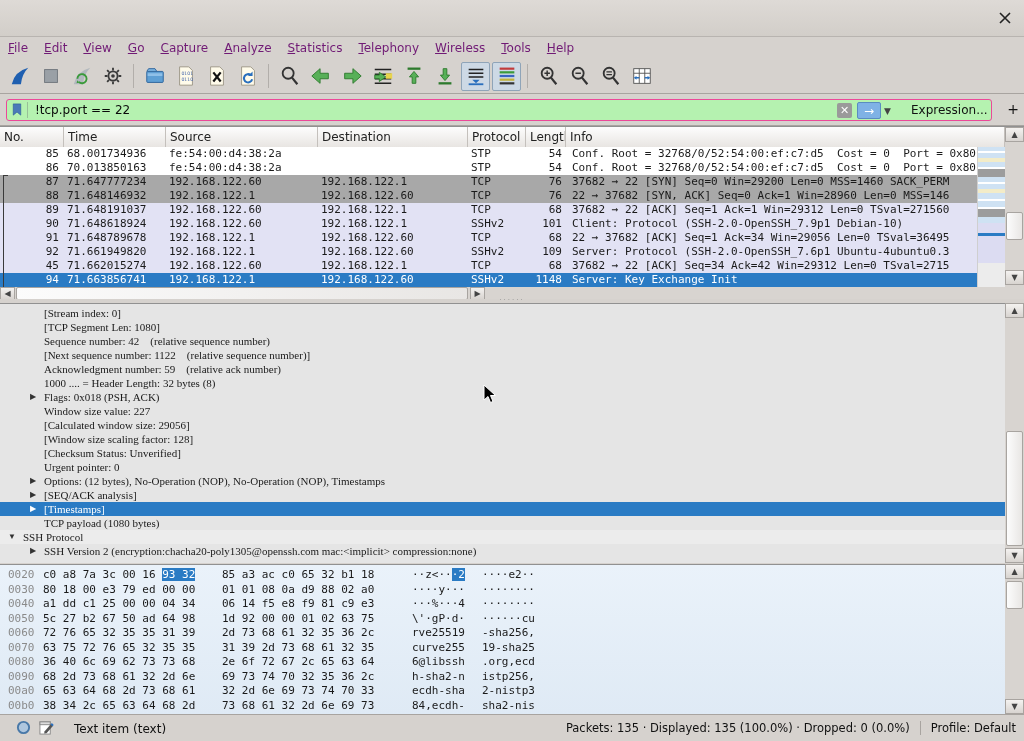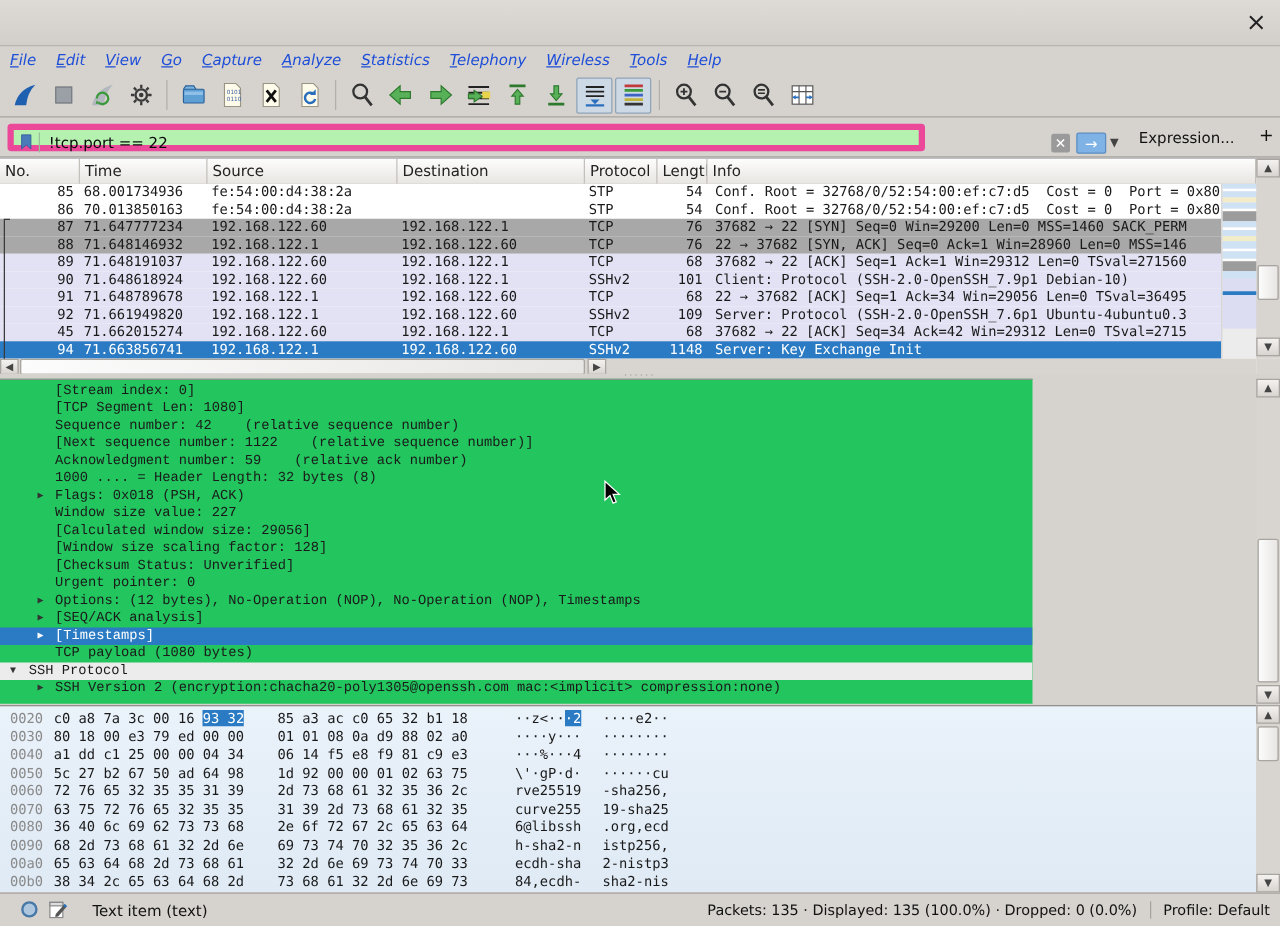--- a/index.html
+++ b/index.html
@@ -6,34 +6,34 @@
   #win{position:relative;width:1024px;height:741px;background:#d6d2ce;overflow:hidden;
        font-family:"DejaVu Sans","Liberation Sans",sans-serif;font-size:12px;color:#1a1a1a;}
   
   #titlebar{position:absolute;left:0;top:0;width:1024px;height:36px;
     background:linear-gradient(#dedad6,#d2cec9);border-bottom:1px solid #b8b4b0;}
   #title{position:absolute;left:0;right:0;top:9px;text-align:center;font-size:13px;color:#111;}
   #closebtn{position:absolute;right:10px;top:9px;width:18px;height:18px;cursor:default;}
   #closebtn svg{display:block;}
   
   #menubar{position:absolute;left:0;top:37px;width:1024px;height:22px;display:flex;align-items:center;}
-  .mitem{padding:3px 8px;font-size:12px;color:#1d4ed8;font-style:italic;}
+  .mitem{padding:3px 8px;font-size:12px;color:#701a75;}
   .mitem u{text-decoration:underline;}
   
   #toolbar{position:absolute;left:0;top:59px;width:1024px;height:35px;display:flex;align-items:center;
     padding-left:4px;box-sizing:border-box;border-bottom:1px solid #a8a4a0;}
   .tbtn{width:29px;height:29px;display:flex;align-items:center;justify-content:center;
     background:transparent;border:1px solid transparent;margin:0 1px;box-sizing:border-box;}
   .tbtn svg{width:22px;height:22px;display:block;}
   .tbtn.pressed{background:#cdd9e5;border:1px solid #8fa4b8;border-radius:2px;}
   .tsep{width:1px;height:24px;background:#b2aeaa;margin:0 5px;}
   
   #filterbar{position:absolute;left:0;top:95px;width:1024px;height:30px;border-bottom:1px solid #a8a4a0;}
-  #filterbox{position:absolute;left:6px;top:4px;width:734px;height:22px;background:var(--filter-green,#b5f2b0);
-    border:5px solid #ec4899;border-radius:3px;box-sizing:border-box;}
+  #filterbox{position:absolute;left:6px;top:4px;width:986px;height:22px;background:var(--filter-green,#b5f2b0);
+    border:1px solid #ec4899;border-radius:3px;box-sizing:border-box;}
   #fbookmark{position:absolute;left:2px;top:2px;width:18px;height:16px;border-right:1px solid #98c098;}
   #filtertext{position:absolute;left:28px;top:3px;font-size:12px;color:#0a0a0a;white-space:pre;}
   #fclear{position:absolute;left:830px;top:3px;width:15px;height:15px;background:#9a9a9a;border-radius:2px;
     color:#fff;font-size:11px;line-height:15px;text-align:center;font-weight:bold;}
   #fapply{position:absolute;left:850px;top:2px;width:24px;height:17px;background:#7fb2e5;border:1px solid #5a8cc0;
     border-radius:2px;color:#fff;font-size:12px;line-height:16px;text-align:center;box-sizing:border-box;}
   #fcaret{position:absolute;left:877px;top:6px;font-size:9px;color:#444;}
   #fexpression{position:absolute;left:911px;top:8px;font-size:12px;color:#111;}
   #fadd{position:absolute;left:1006px;top:6px;font-size:14px;color:#111;width:14px;text-align:center;}
   
@@ -60,22 +60,22 @@
   #minimap{position:absolute;left:977px;top:20px;width:28px;height:140px;background:#ececec;overflow:hidden;border-left:1px solid #cfcfcf;}
   .mm{position:absolute;left:0;width:28px;}
   .sb{position:absolute;background:#d8d4d0;}
   .sbarrow{position:absolute;width:19px;height:15px;background:linear-gradient(#f4f2f0,#d8d4d0);
     border:1px solid #a8a4a0;box-sizing:border-box;text-align:center;font-size:8px;line-height:13px;color:#444;}
   .sbthumb{position:absolute;background:linear-gradient(90deg,#fcfcfc,#e8e6e4);border:1px solid #a8a4a0;box-sizing:border-box;border-radius:2px;}
   
   #splitter1{position:absolute;left:0;top:299px;width:1024px;height:4px;background:#d6d2ce;text-align:center;
     font-size:7px;line-height:3px;color:#8a8a8a;letter-spacing:2px;}
   
-  #detail{position:absolute;left:0;top:303px;width:826px;height:260px;background:#22c55e;overflow:hidden;
-    border-top:1px solid #919191;font-family:Liberation Mono, monospace;font-size:11px;padding-top:2px;box-sizing:border-box;}
+  #detail{position:absolute;left:0;top:303px;width:1005px;height:260px;background:#e5e5e5;overflow:hidden;
+    border-top:1px solid #919191;font-family:Liberation Serif, serif;font-size:11px;padding-top:2px;box-sizing:border-box;}
   .dline{height:14px;line-height:14px;white-space:pre;position:relative;}
   .dline.shaded{background:#ececec;}
   .dline.selected{background:var(--sel,#2a7bc4);color:#fff;}
   .dtri{position:absolute;font-size:8px;top:0px;color:#333;}
   .dline.selected .dtri{color:#fff;}
   .dtext{position:absolute;top:0;}
   
   #hexpane{position:absolute;left:0;top:564px;width:1005px;height:150px;border-top:1px solid #919191;
     background:linear-gradient(var(--hex-bg,#eaf2fa),#dfeaf5);overflow:hidden;
     font-family:"DejaVu Sans Mono","Liberation Mono",monospace;font-size:11px;padding-top:3px;box-sizing:border-box;}

